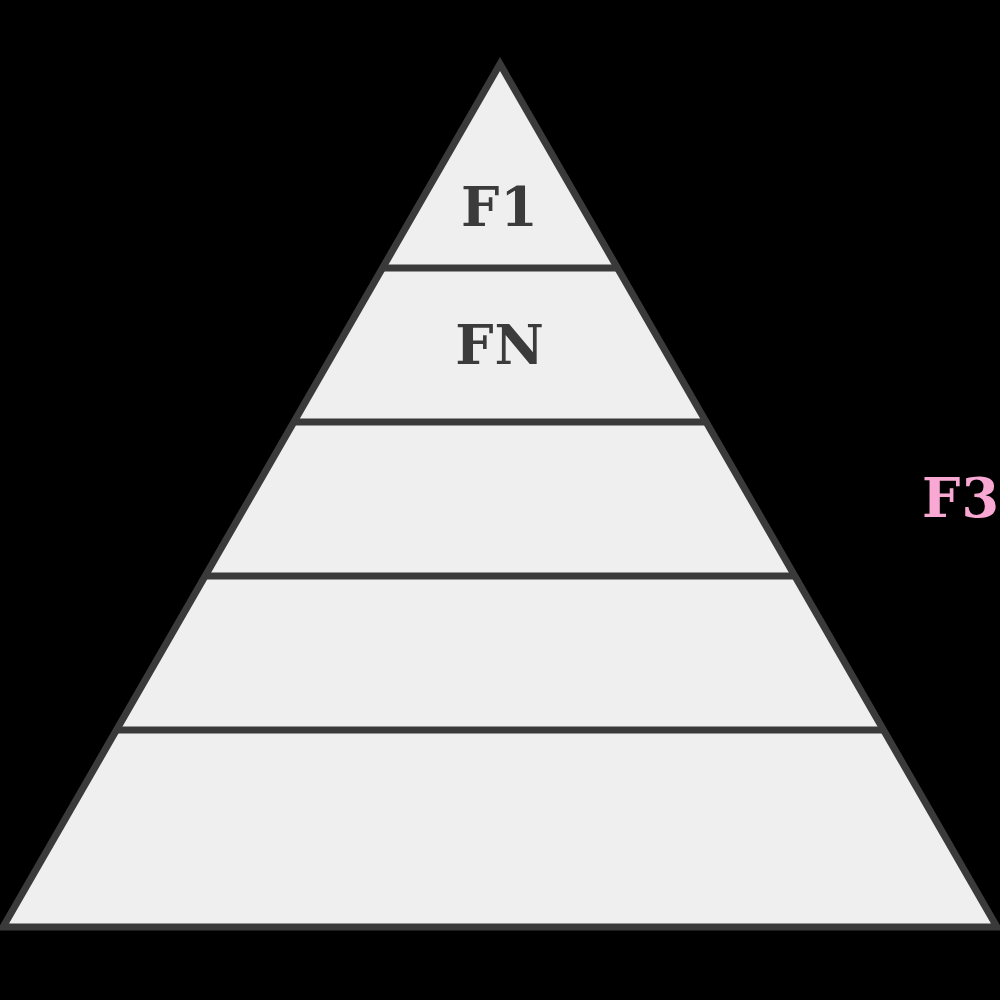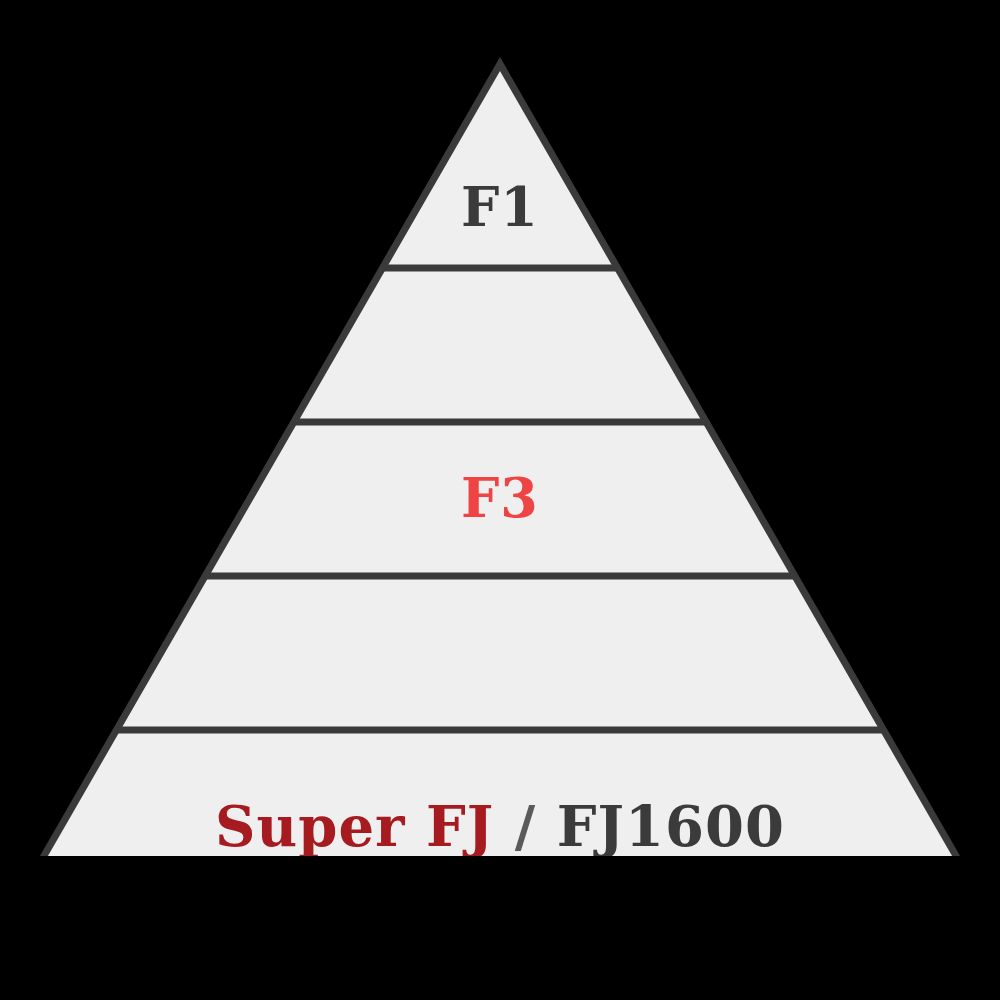--- a/index.html
+++ b/index.html
@@ -3,21 +3,21 @@
 <meta charset="utf-8">
 <style>
   html, body {
     margin: 0;
     padding: 0;
     background: #000000;
   }
   .stage {
     position: relative;
     width: 1000px;
-    height: 856px;
+    height: 1000px;
     background: #000000;
     overflow: hidden;
     font-family: "DejaVu Serif", "Liberation Serif", serif;
   }
   .stage svg {
     position: absolute;
     top: 0;
     left: 0;
   }
   .tier-label {
@@ -47,21 +47,19 @@
     <polygon points="500,64 997,927 3,927" stroke-width="7" stroke-linejoin="miter" fill="#efefef"></polygon>
     <polygon points="500,64 997,927 3,927" fill="none" stroke-width="7" stroke-linejoin="miter" stroke="#3a3a3a"></polygon>
     <line x1="382.5" y1="268" x2="617.5" y2="268" stroke-width="7" stroke="#3a3a3a"></line>
     <line x1="293.8" y1="422" x2="706.2" y2="422" stroke-width="7" stroke="#3a3a3a"></line>
     <line x1="205.1" y1="576" x2="794.9" y2="576" stroke-width="7" stroke="#3a3a3a"></line>
     <line x1="116.4" y1="730" x2="883.6" y2="730" stroke-width="7" stroke="#3a3a3a"></line>
   </svg>
 
   <div class="tier-label tier-label-f1" style="color: rgb(59, 59, 59);">F1</div>
 
+  <div class="tier-label tier-label-fn" style="color: rgb(59, 59, 59);">FN</div>
 
-  <div class="tier-label tier-label-f3" style="color: #ef4444;">F3</div>
+  <div class="tier-label tier-label-f3" style="color: #f9a8d4; text-align: right;">F3</div>
 
 
-  <div class="tier-label tier-label-base">
-    <span style="color: rgb(166, 27, 32);">Super FJ</span><span style="color: rgb(90, 90, 90);"> / </span><span style="color: rgb(59, 59, 59);">FJ1600</span>
-  </div>
 
 </div>
 
 </body></html>

